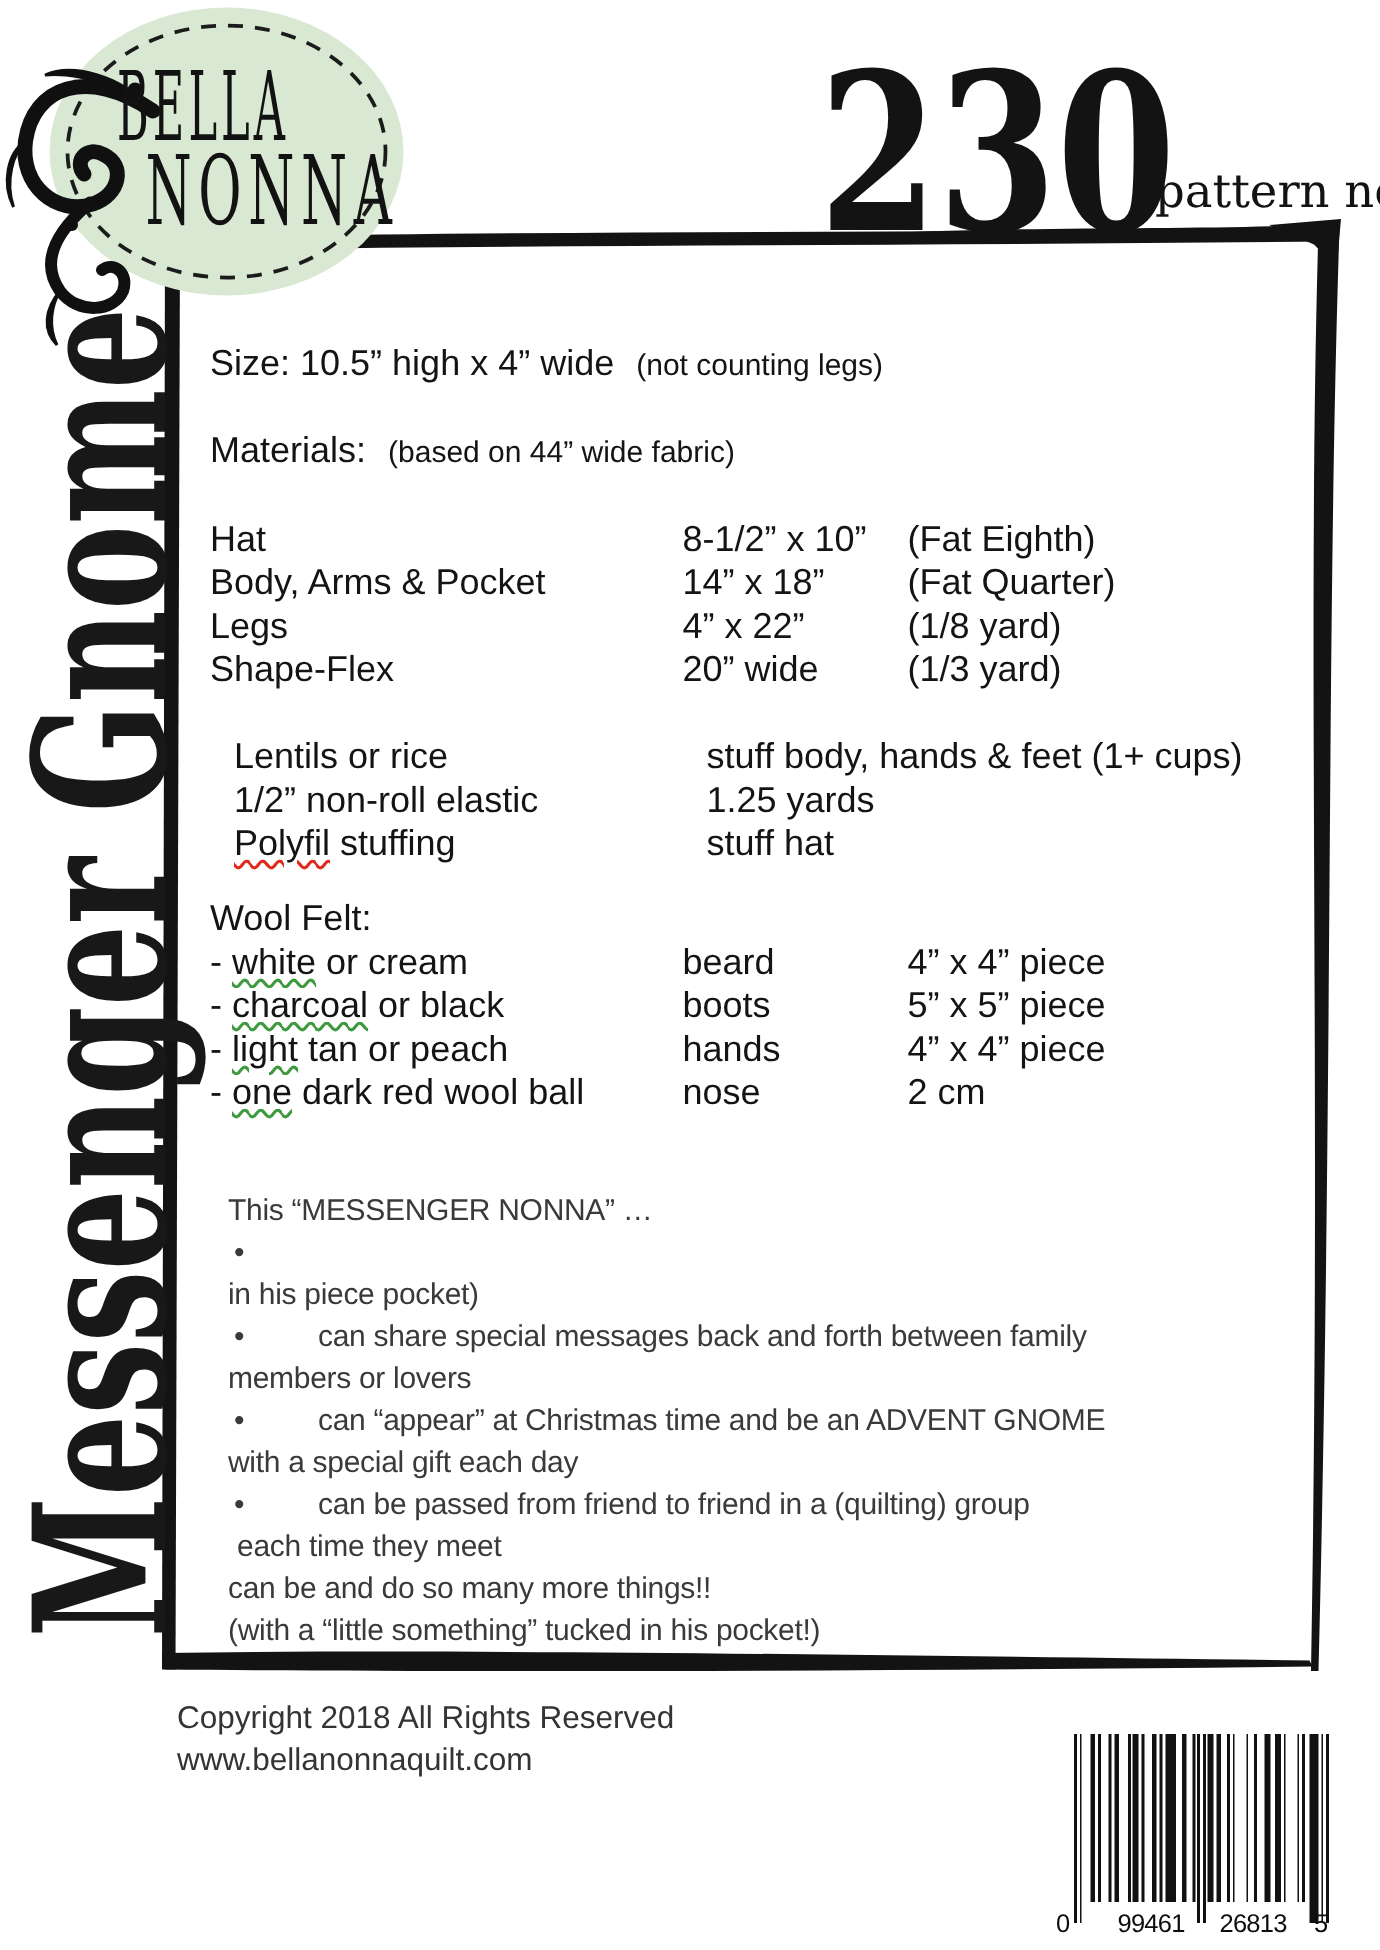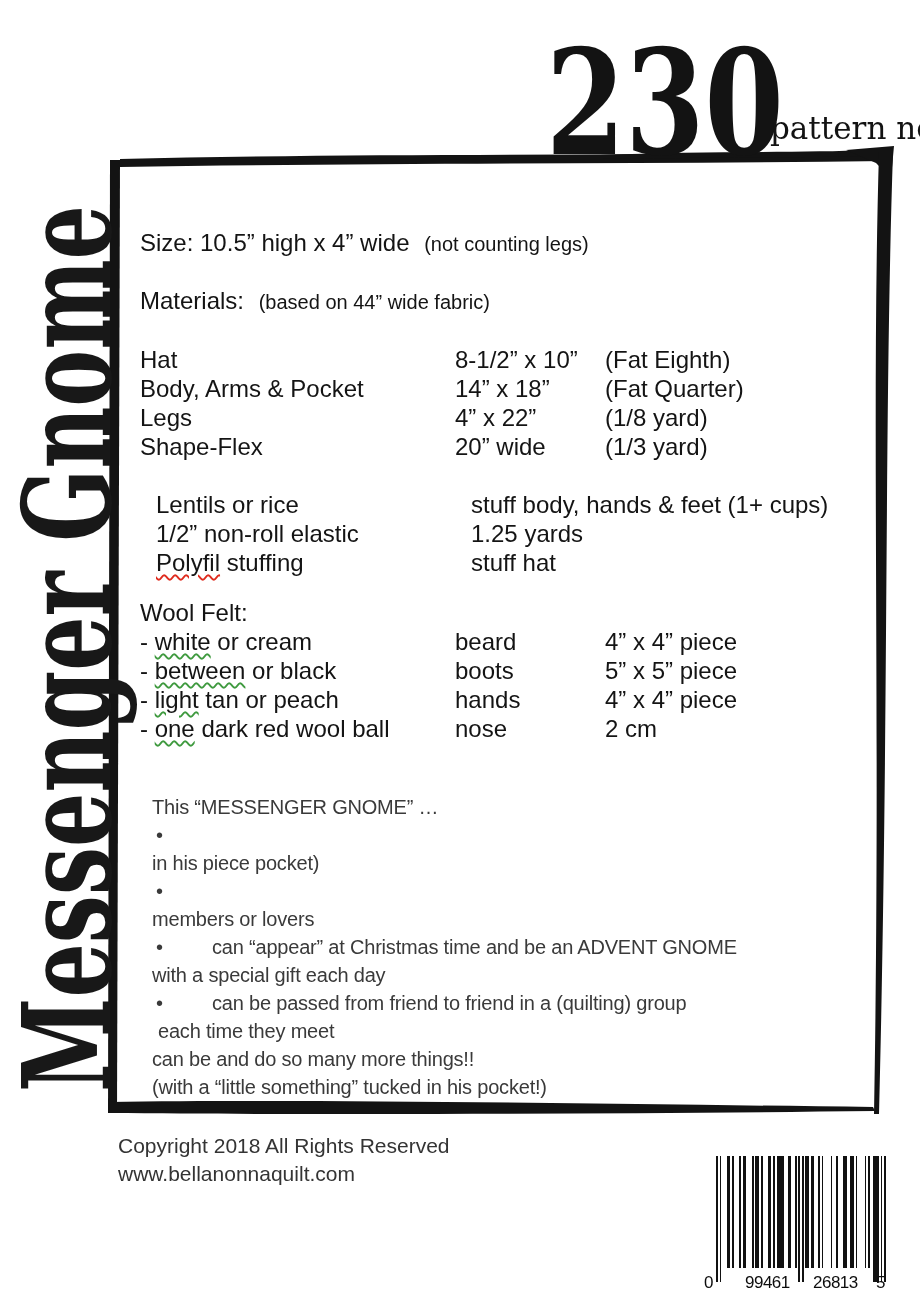--- a/index.html
+++ b/index.html
@@ -71,20 +71,37 @@
       <path d="M846,150 L894,146 L891,178 L876,163 Z"></path>
 
       <path d="M879,152 L893,152 C884,420 889,720 879,1114 L874,1114 C881,720 871,420 879,152 Z"></path>
 
       <path d="M110,160 L120,160 L117,1113 L108,1113 Z"></path>
 
       <path d="M109,1102 C320,1099 620,1104 873,1107 L875,1111 C620,1114 320,1115 110,1113 Z"></path>
     </g>
   </svg>
 
+  <div class="logo">
+    <svg width="300" height="250" viewBox="0 0 300 250">
+      <ellipse cx="151" cy="101" rx="118" ry="96" fill="#d9e8d2"></ellipse>
+      <ellipse cx="151" cy="101" rx="106" ry="84" fill="none" stroke="#1b1b1b" stroke-width="2.5" stroke-dasharray="10 8"></ellipse>
+      <g stroke="#101010" fill="none" stroke-linecap="round">
+        <path d="M102,74 C58,44 22,58 17,94 C13,124 38,144 62,136 C80,130 84,110 69,103 C58,97 49,107 56,116" stroke-width="10"></path>
+        <path d="M60,135 C38,154 26,174 40,194 C52,210 76,208 82,194 C86,182 76,174 68,180" stroke-width="8"></path>
+        <path d="M100,72 C80,50 48,42 30,50 C55,48 80,58 100,72 Z" fill="#101010" stroke-width="2"></path>
+        <path d="M17,94 C5,102 1,122 9,138 C3,120 9,102 17,94 Z" fill="#101010" stroke-width="2"></path>
+        <path d="M40,194 C30,206 28,220 38,230 C32,218 34,204 40,194 Z" fill="#101010" stroke-width="2"></path>
+        <circle cx="90" cy="60" r="5" fill="#101010" stroke="none"></circle>
+        <circle cx="48" cy="150" r="4" fill="#101010" stroke="none"></circle>
+      </g>
+    </svg>
+    <div class="brand brand1">BELLA</div>
+    <div class="brand brand2">NONNA</div>
+  </div>
 
   <div class="pat-num">230</div>
   <div class="pat-label">pattern no.</div>
 
   <div class="side-title">
     <span>Messenger Gnome</span>
   </div>
 
   <div class="abs t24" style="left:140px;top:228px">
     <span>Size: 10.5” high x 4” wide</span>
@@ -135,41 +152,41 @@
   </div>
 
   <div class="abs t24" style="left:140px;top:598px">Wool Felt:</div>
   <div class="abs t24 grid3" style="left:140px;top:627px;width:745px">
     <div class="mrow">
       <span><span>- </span><span class="mis-green">white</span><span> or cream</span></span>
       <span>beard</span>
       <span>4” x 4” piece</span>
     </div>
     <div class="mrow">
-      <span><span>- </span><span class="mis-green">between</span><span> or black</span></span>
+      <span><span>- </span><span class="mis-green">charcoal</span><span> or black</span></span>
       <span>boots</span>
       <span>5” x 5” piece</span>
     </div>
     <div class="mrow">
       <span><span>- </span><span class="mis-green">light</span><span> tan or peach</span></span>
       <span>hands</span>
       <span>4” x 4” piece</span>
     </div>
     <div class="mrow">
       <span><span>- </span><span class="mis-green">one</span><span> dark red wool ball</span></span>
       <span>nose</span>
       <span>2 cm</span>
     </div>
   </div>
 
   <div class="desc">
-    <div class="dline"><span class="txt">This “MESSENGER GNOME” …</span></div>
+    <div class="dline"><span class="txt">This “MESSENGER NONNA” …</span></div>
     <div class="dline b"><span class="bullet">•</span></div>
     <div class="dline"><span class="txt">in his piece pocket)</span></div>
-    <div class="dline b"><span class="bullet">•</span></div>
+    <div class="dline b"><span class="bullet">•</span><span class="txt">can share special messages back and forth between family</span></div>
     <div class="dline"><span class="txt">members or lovers</span></div>
     <div class="dline b"><span class="bullet">•</span><span class="txt">can “appear” at Christmas time and be an ADVENT GNOME</span></div>
     <div class="dline"><span class="txt">with a special gift each day</span></div>
     <div class="dline b"><span class="bullet">•</span><span class="txt">can be passed from friend to friend in a (quilting) group</span></div>
     <div class="dline sp"><span class="txt">each time they meet</span></div>
     <div class="dline"><span class="txt">can be and do so many more things!!</span></div>
     <div class="dline"><span class="txt">(with a “little something” tucked in his pocket!)</span></div>
   </div>
 
   <div class="footer">

